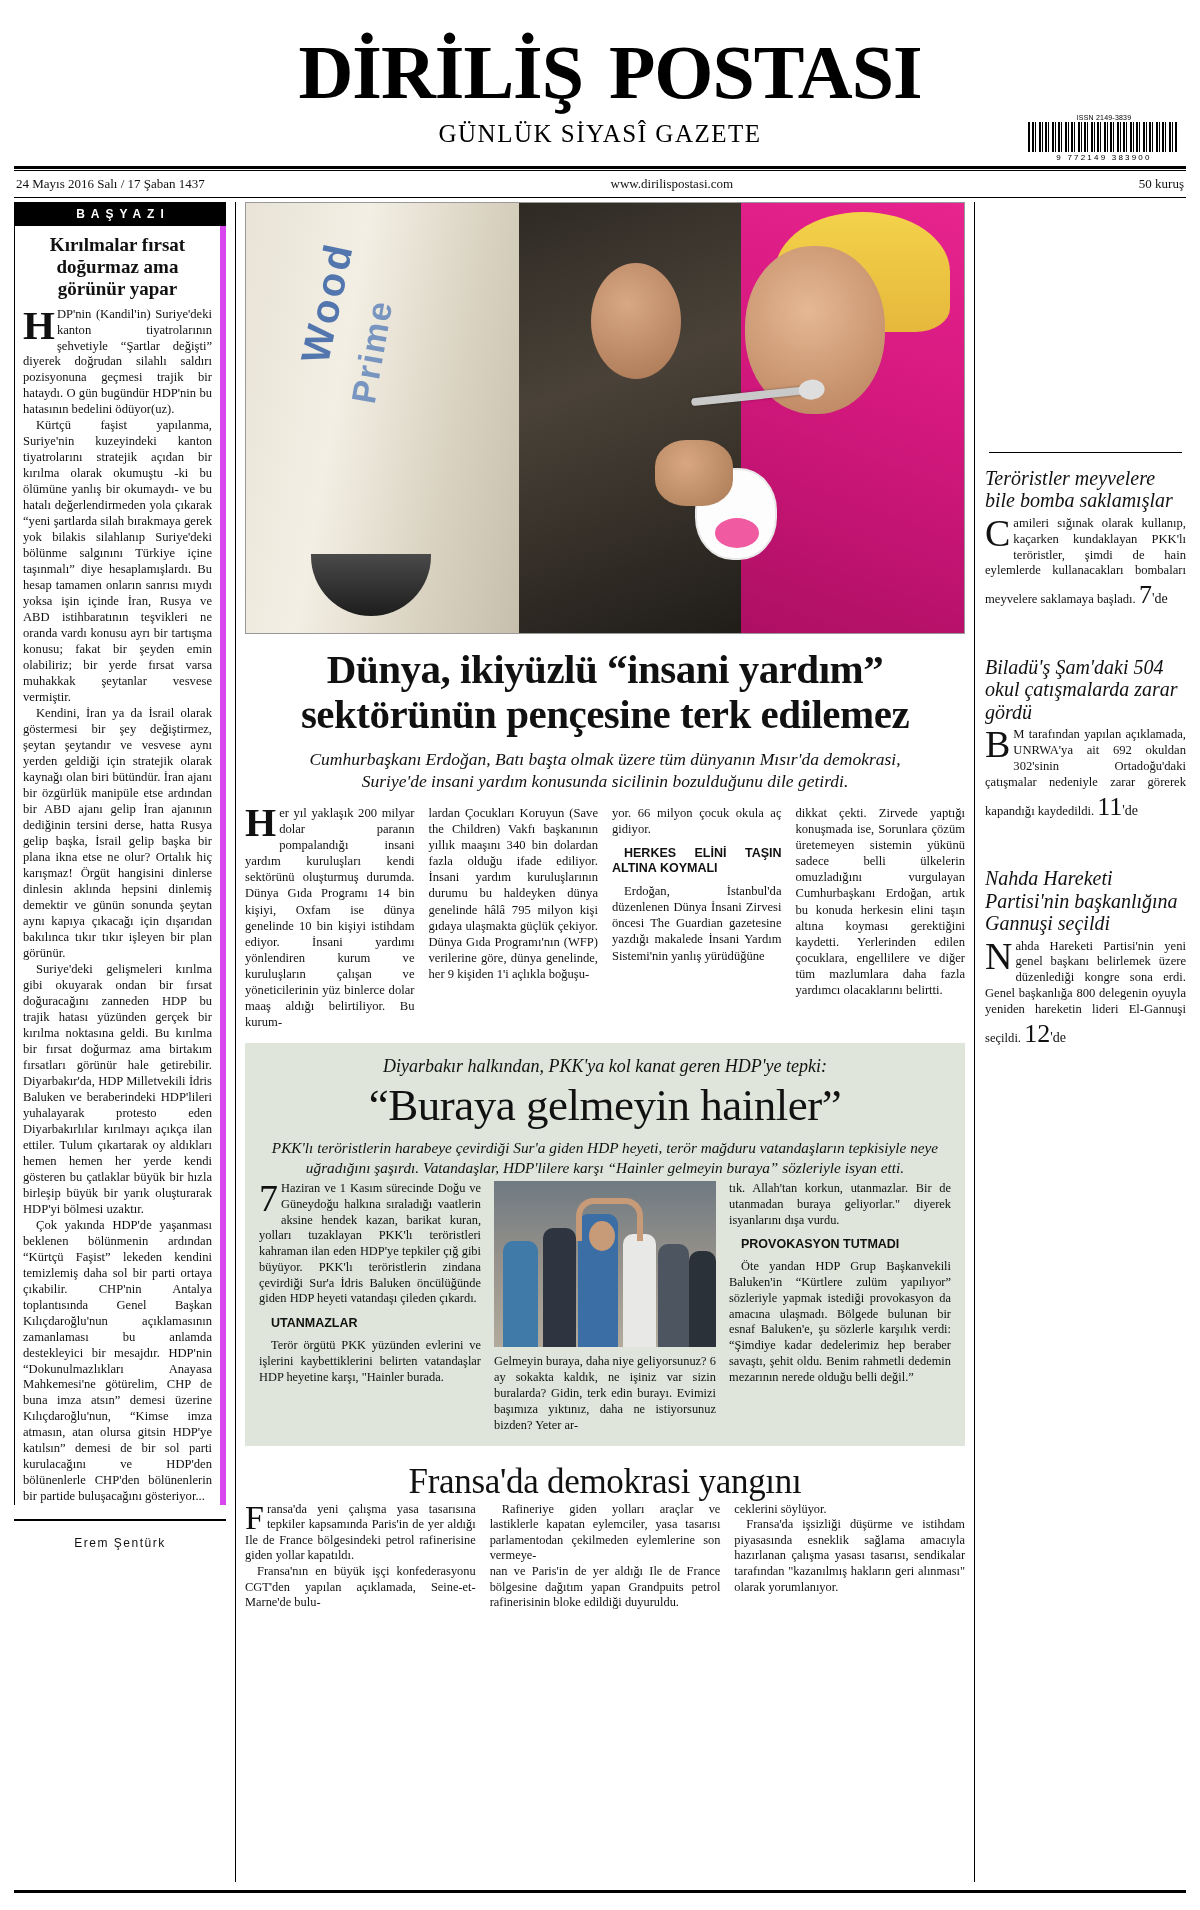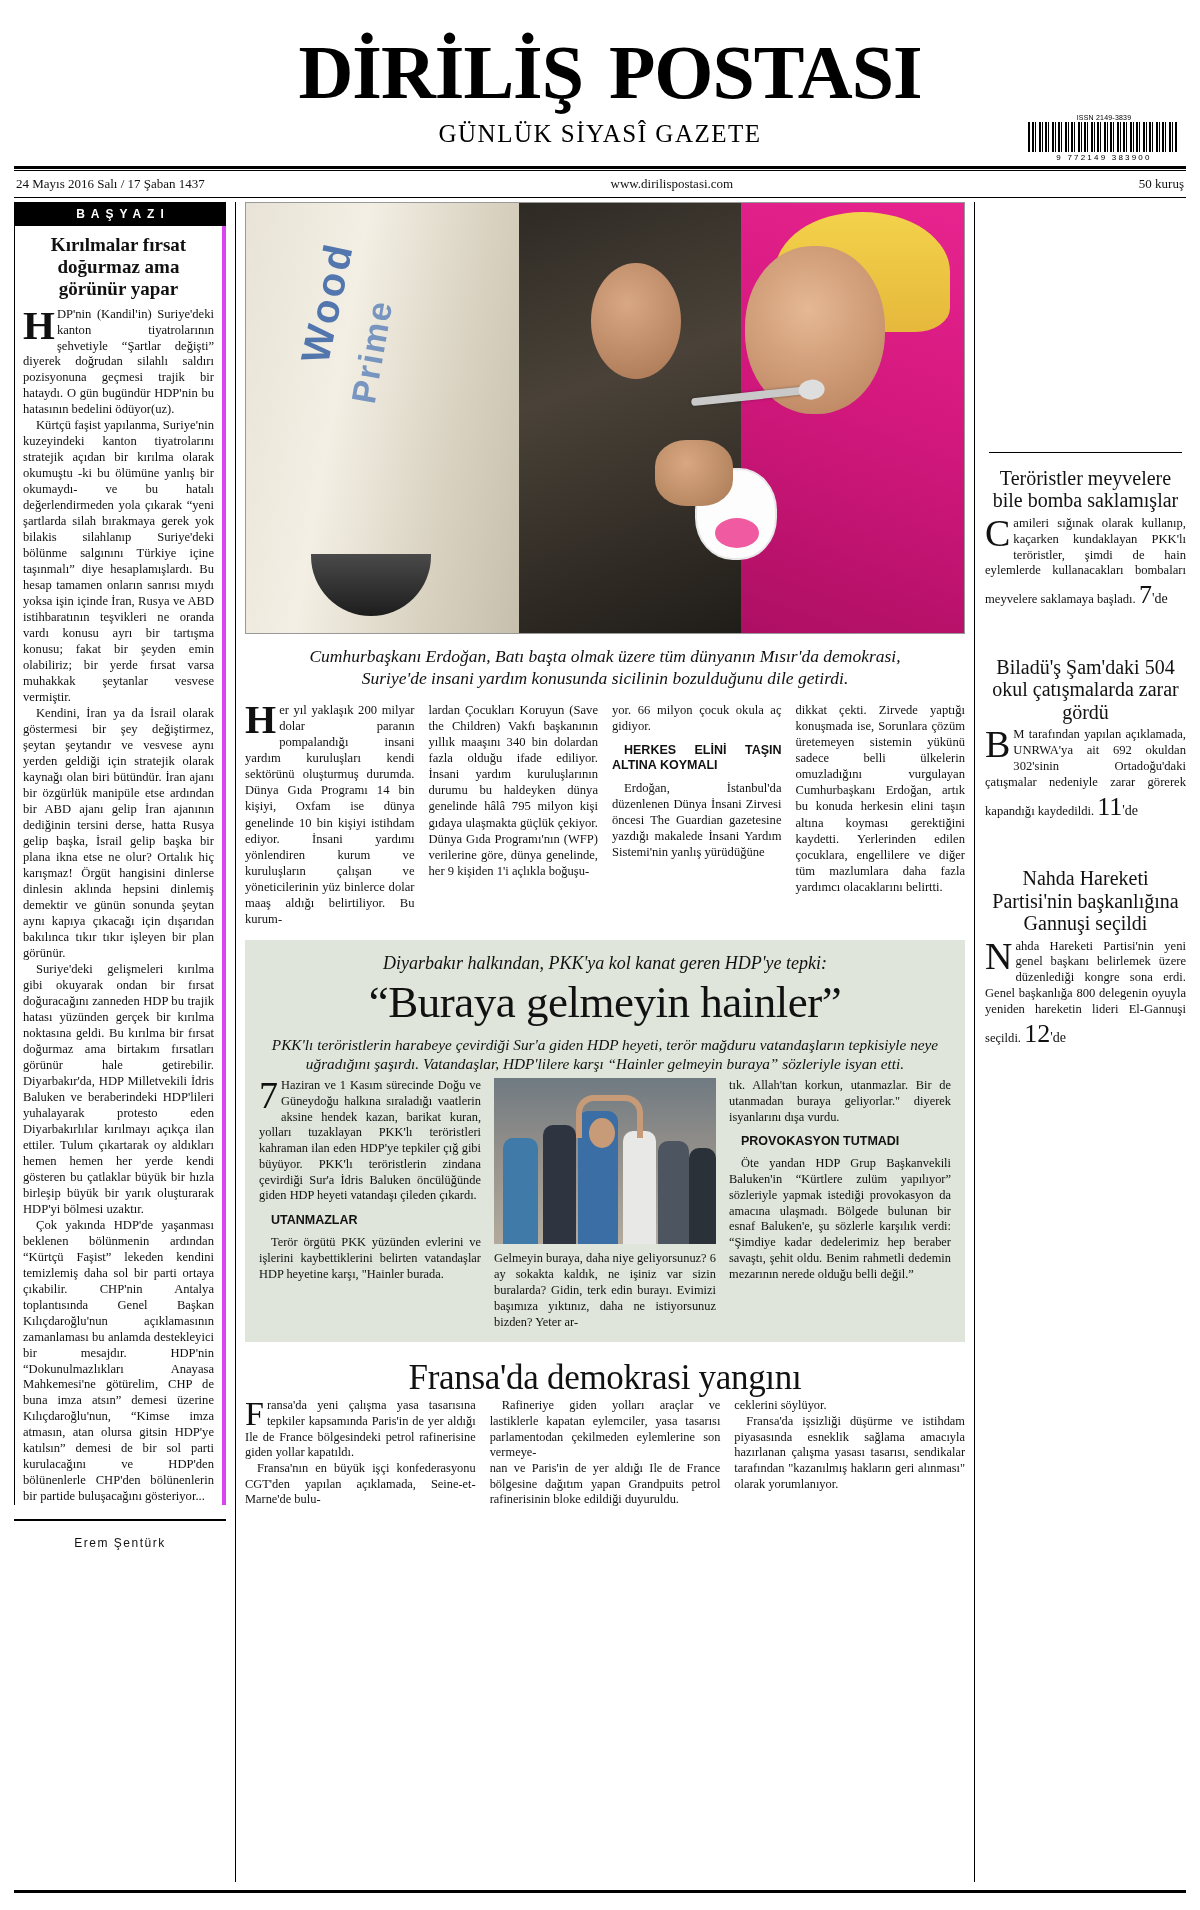--- a/index.html
+++ b/index.html
@@ -125,21 +125,21 @@
     color: #fff;
     text-align: center;
     font-family: "Liberation Sans", sans-serif;
     font-weight: bold;
     font-size: 12px;
     letter-spacing: 6px;
     padding: 5px 0 5px 6px;
   }
   .basyazi-box {
     border-left: 1px solid #000;
-    border-right: 4px solid #d946ef;
+    border-right: 6px solid #d946ef;
     padding: 8px 8px 0 8px;
   }
   .edit-title {
     text-align: center;
     font-weight: bold;
     font-size: 19px;
     line-height: 1.15;
     margin-bottom: 7px;
     font-family: "Liberation Serif", "DejaVu Serif", serif;
   }
@@ -392,24 +392,24 @@
   .fr-cols p { text-indent: 12px; }
   .fr-cols p.first { text-indent: 0; }
   .fr-cols p.first::first-letter {
     float: left; font-size: 34px; line-height: .85;
     padding: 2px 3px 0 0;
   }
 
   
   .rail-item { margin-bottom: 6px; }
   .rail-head {
+    font-style: italic;
     font-size: 20px;
     line-height: 1.12;
     margin-bottom: 4px;
-    text-align: center;
   }
   .rail-body {
     font-size: 12.6px;
     line-height: 1.26;
     text-align: justify;
     hyphens: auto;
   }
   .rail-body::first-letter {
     float: left; font-size: 38px; line-height: .84;
     padding: 2px 3px 0 0;
@@ -478,20 +478,24 @@
         <div class="ph-woman"></div>
         <div class="ph-face"></div>
         <div class="ph-child"></div>
         <div class="ph-hood"></div>
         <div class="ph-child-face"></div>
         <div class="ph-kitty"></div>
         <div class="ph-spoon"></div>
         <div class="ph-hand"></div>
       </div>
 
+      <div class="lead-head">
+        <div>Dünya, ikiyüzlü “insani yardım”</div>
+        <div>sektörünün pençesine terk edilemez</div>
+      </div>
       <div class="lead-deck">Cumhurbaşkanı Erdoğan, Batı başta olmak üzere tüm dünyanın Mısır'da demokrasi, Suriye'de insani yardım konusunda sicilinin bozulduğunu dile getirdi.</div>
 
       <div class="cols3">
         <div>
           <p class="first">Her yıl yaklaşık 200 milyar dolar paranın pompalandığı insani yardım kuruluşları kendi sektörünü oluşturmuş durumda. Dünya Gıda Programı 14 bin kişiyi, Oxfam ise dünya genelinde 10 bin kişiyi istihdam ediyor. İnsani yardımı yönlendiren kurum ve kuruluşların çalışan ve yöneticilerinin yüz binlerce dolar maaş aldığı belirtiliyor. Bu kurum-</p>
         </div>
         <div>
           <p style="text-indent:0">lardan Çocukları Koruyun (Save the Children) Vakfı başkanının yıllık maaşını 340 bin dolardan fazla olduğu ifade ediliyor. İnsani yardım kuruluşlarının durumu bu haldeyken dünya genelinde hâlâ 795 milyon kişi gıdaya ulaşmakta güçlük çekiyor. Dünya Gıda Programı'nın (WFP) verilerine göre, dünya genelinde, her 9 kişiden 1'i açlıkla boğuşu-</p>
         </div>
         <div>

